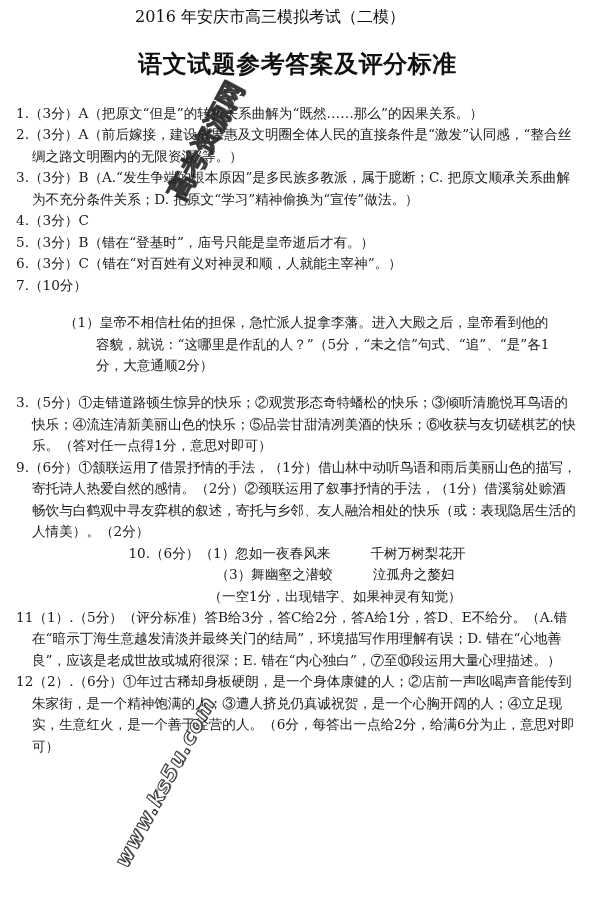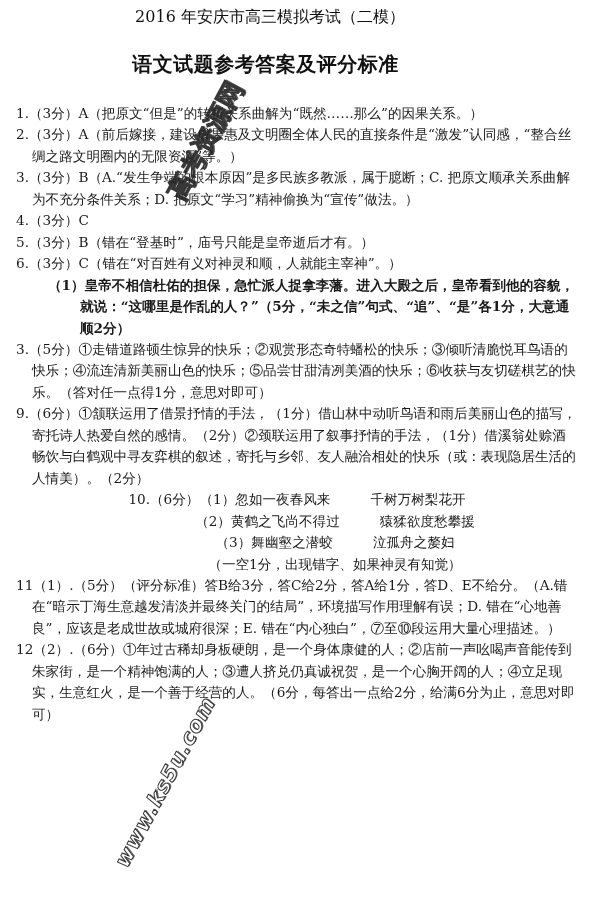--- a/index.html
+++ b/index.html
@@ -1,25 +1,25 @@
 <!DOCTYPE html>
 <html><head>
 <meta charset="utf-8">
 <style>
   html, body { margin: 0; padding: 0; background: #ffffff; }
   body { width: 601px; height: 923px; position: relative; overflow: hidden;
          font-family: "DejaVu Serif", "Liberation Serif", serif; color: #1a1a1a; }
   .title { position: absolute; top: 6px; left: 0; width: 540px; text-align: center;
            font-size: 16px; line-height: 22px; color: #111; }
   .subtitle { position: absolute; top: 50px; left: 0; width: 531px; text-align: center;
-              font-size: 20px; line-height: 28px; font-weight: bold; color: #111; letter-spacing: 0.5px; }
+              font-size: 24px; line-height: 28px; font-weight: bold; color: #111; letter-spacing: 0.5px; padding-left: 32px; }
   .body { position: absolute; top: 103px; left: 16px; width: 562px;
           font-size: 13.6px; line-height: 21.45px; }
   .item { position: relative; padding-left: 16px; text-indent: -16px; margin: 0; }
-  .sub { padding-left: 64px; text-indent: -32px; margin: 0; font-weight: bold; }
+  .sub { padding-left: 64px; text-indent: -32px; margin: 16px; }
   .q10 { margin: 0; }
   .q10 .row { margin: 0; text-align: center; }
   .q10 .row.ind { padding-left: 76px; }
   .gap { display: inline-block; width: 40px; }
   .wm { position: absolute; pointer-events: none; color: #fff;
         font-family: "DejaVu Sans", sans-serif; font-weight: bold;
         -webkit-text-stroke: 1px #222; text-shadow: 1px 1px 0 #555; opacity: 0.9; }
   .wm1 { left: 160px; top: 190px; font-size: 26px; transform: rotate(-62deg); transform-origin: left top;
          width: 200px; }
   .wm2 { left: 110px; top: 860px; font-size: 21px; transform: rotate(-62deg); transform-origin: left top;
@@ -32,27 +32,27 @@
 <div class="subtitle">语文试题参考答案及评分标准</div>
 
 <div class="body">
   <p class="item">1.（3分）A（把原文“但是”的转折关系曲解为“既然……那么”的因果关系。）</p>
   <p class="item">2.（3分）A（前后嫁接，建设成果惠及文明圈全体人民的直接条件是“激发”认同感，“整合丝绸之路文明圈内的无限资源”等。）</p>
   <p class="item">3.（3分）B（A.“发生争端的根本原因”是多民族多教派，属于臆断；C. 把原文顺承关系曲解为不充分条件关系；D. 把原文“学习”精神偷换为“宣传”做法。）</p>
   <p class="item">4.（3分）C</p>
   <p class="item">5.（3分）B（错在“登基时”，庙号只能是皇帝逝后才有。）</p>
   <p class="item">6.（3分）C（错在“对百姓有义对神灵和顺，人就能主宰神”。）</p>
   <div>
+    <p class="item">7.（10分）</p>
     <p class="sub"><span>（1）</span><span>皇帝不相信杜佑的担保，急忙派人捉拿李藩。进入大殿之后，皇帝看到他的容貌，就说：“这哪里是作乱的人？”（5分，“未之信”句式、“追”、“是”各1分，大意通顺2分）</span></p>
   </div>
   <p class="item">3.（5分）①走错道路顿生惊异的快乐；②观赏形态奇特蟠松的快乐；③倾听清脆悦耳鸟语的快乐；④流连清新美丽山色的快乐；⑤品尝甘甜清冽美酒的快乐；⑥收获与友切磋棋艺的快乐。（答对任一点得1分，意思对即可）</p>
   <p class="item">9.（6分）①颔联运用了借景抒情的手法，（1分）借山林中动听鸟语和雨后美丽山色的描写，寄托诗人热爱自然的感情。（2分）②颈联运用了叙事抒情的手法，（1分）借溪翁处赊酒畅饮与白鹤观中寻友弈棋的叙述，寄托与乡邻、友人融洽相处的快乐（或：表现隐居生活的人情美）。（2分）</p>
   <div class="q10">
     <p class="row"><span>10.（6分）</span><span>（1）</span><span>忽如一夜春风来</span><span class="gap"></span><span>千树万树梨花开</span></p>
-    <p class="row ind"><span>（2）</span><span>黄鹤之飞尚不得过</span><span class="gap"></span><span>猿猱欲度愁攀援</span></p>
     <p class="row ind"><span>（3）</span><span>舞幽壑之潜蛟</span><span class="gap"></span><span>泣孤舟之嫠妇</span></p>
     <p class="row ind">（一空1分，出现错字、如果神灵有知觉）</p>
   </div>
   <p class="item">11（1）.（5分）（评分标准）答B给3分，答C给2分，答A给1分，答D、E不给分。（A.错在“暗示丁海生意越发清淡并最终关门的结局”，环境描写作用理解有误；D. 错在“心地善良”，应该是老成世故或城府很深；E. 错在“内心独白”，⑦至⑩段运用大量心理描述。）</p>
   <p class="item">12（2）.（6分）①年过古稀却身板硬朗，是一个身体康健的人；②店前一声吆喝声音能传到朱家街，是一个精神饱满的人；③遭人挤兑仍真诚祝贺，是一个心胸开阔的人；④立足现实，生意红火，是一个善于经营的人。（6分，每答出一点给2分，给满6分为止，意思对即可）</p>
 </div>
 
 <div class="wm wm1">高考资源网</div>
 <div class="wm wm2">www.ks5u.com</div>
 

